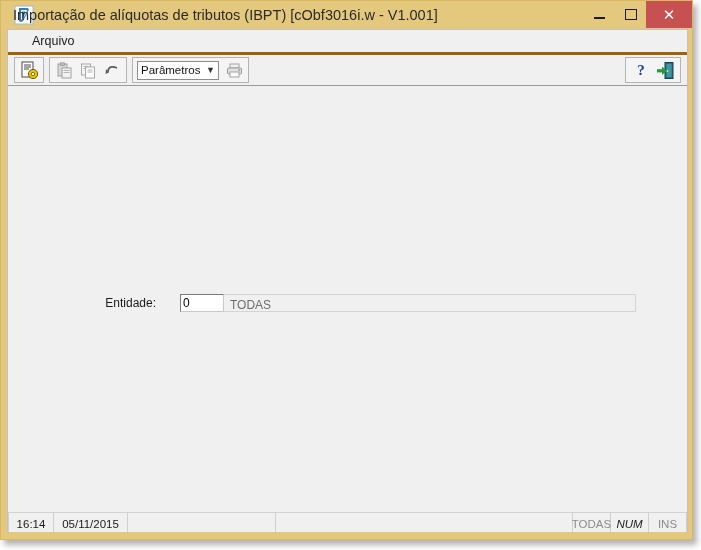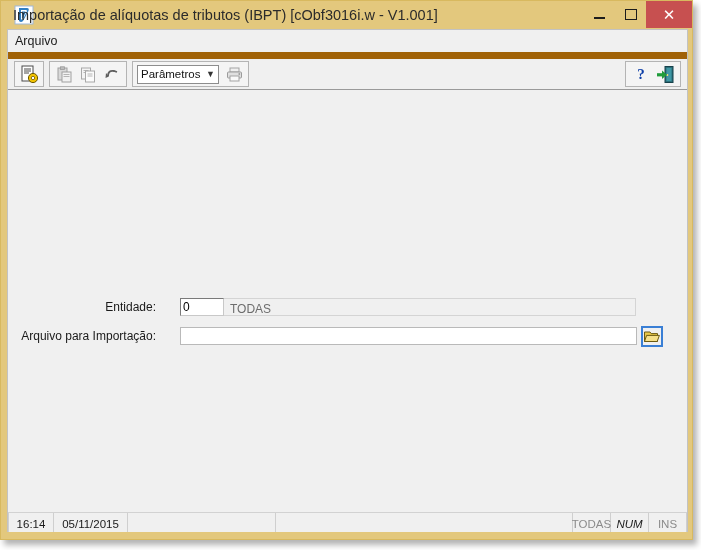--- a/index.html
+++ b/index.html
@@ -98,37 +98,37 @@
     display: flex;
     flex-direction: column;
   }
 
   
   .menubar {
     height: 22px;
     background: #f0f0f0;
     display: flex;
     align-items: center;
-    padding-left: 3px;
+    padding-left: 20px;
     flex: none;
   }
   .menu-item {
     font-size: 12.5px;
     color: #1a1a1a;
     padding: 2px 9px 3px 4px;
     margin-right: 8px;
     cursor: default;
     white-space: nowrap;
   }
 
   
   .toolbar {
     height: 30px;
     background: #f0f0f0;
-    border-top: 7px solid #a16207;
+    border-top: 3px solid #a16207;
     border-bottom: 1px solid #9a9a9a;
     display: flex;
     align-items: center;
     padding: 0 6px;
     flex: none;
     position: relative;
   }
   .tb-group {
     display: flex;
     align-items: center;
@@ -406,30 +406,20 @@
     <div class="form-area">
 
       <div class="field-row row-entidade">
         <label class="field-label">Entidade:</label>
         <input class="input-sunken input-entidade" type="text" value="0" style="">
         <div class="entidade-filler">
           <span class="static-desc">TODAS</span>
         </div>
       </div>
 
-      <div class="field-row row-arquivo">
-        <label class="field-label">Arquivo para Importação:</label>
-        <input class="input-sunken input-arquivo" type="text" value="" style="">
-        <div class="browse-btn">
-          <svg width="16" height="14" viewBox="0 0 16 14">
-            <path d="M0.5 3 L6 3 L7.2 4.6 L13.5 4.6 L13.5 12.5 L0.5 12.5 Z" fill="#e8c84a" stroke="#6b5a12" stroke-width="1"></path>
-            <path d="M2.6 6.4 L15.4 6.4 L13.2 12.5 L0.5 12.5 Z" fill="#f5e08a" stroke="#6b5a12" stroke-width="1"></path>
-          </svg>
-        </div>
-      </div>
 
     </div>
 
     <div class="statusbar">
       <div class="sb-cell sb-time">16:14</div>
       <div class="sb-cell sb-date">05/11/2015</div>
       <div class="sb-cell sb-fill1"></div>
       <div class="sb-cell sb-fill2"></div>
       <div class="sb-cell sb-ind">TODAS</div>
       <div class="sb-cell sb-ind active">NUM</div>

